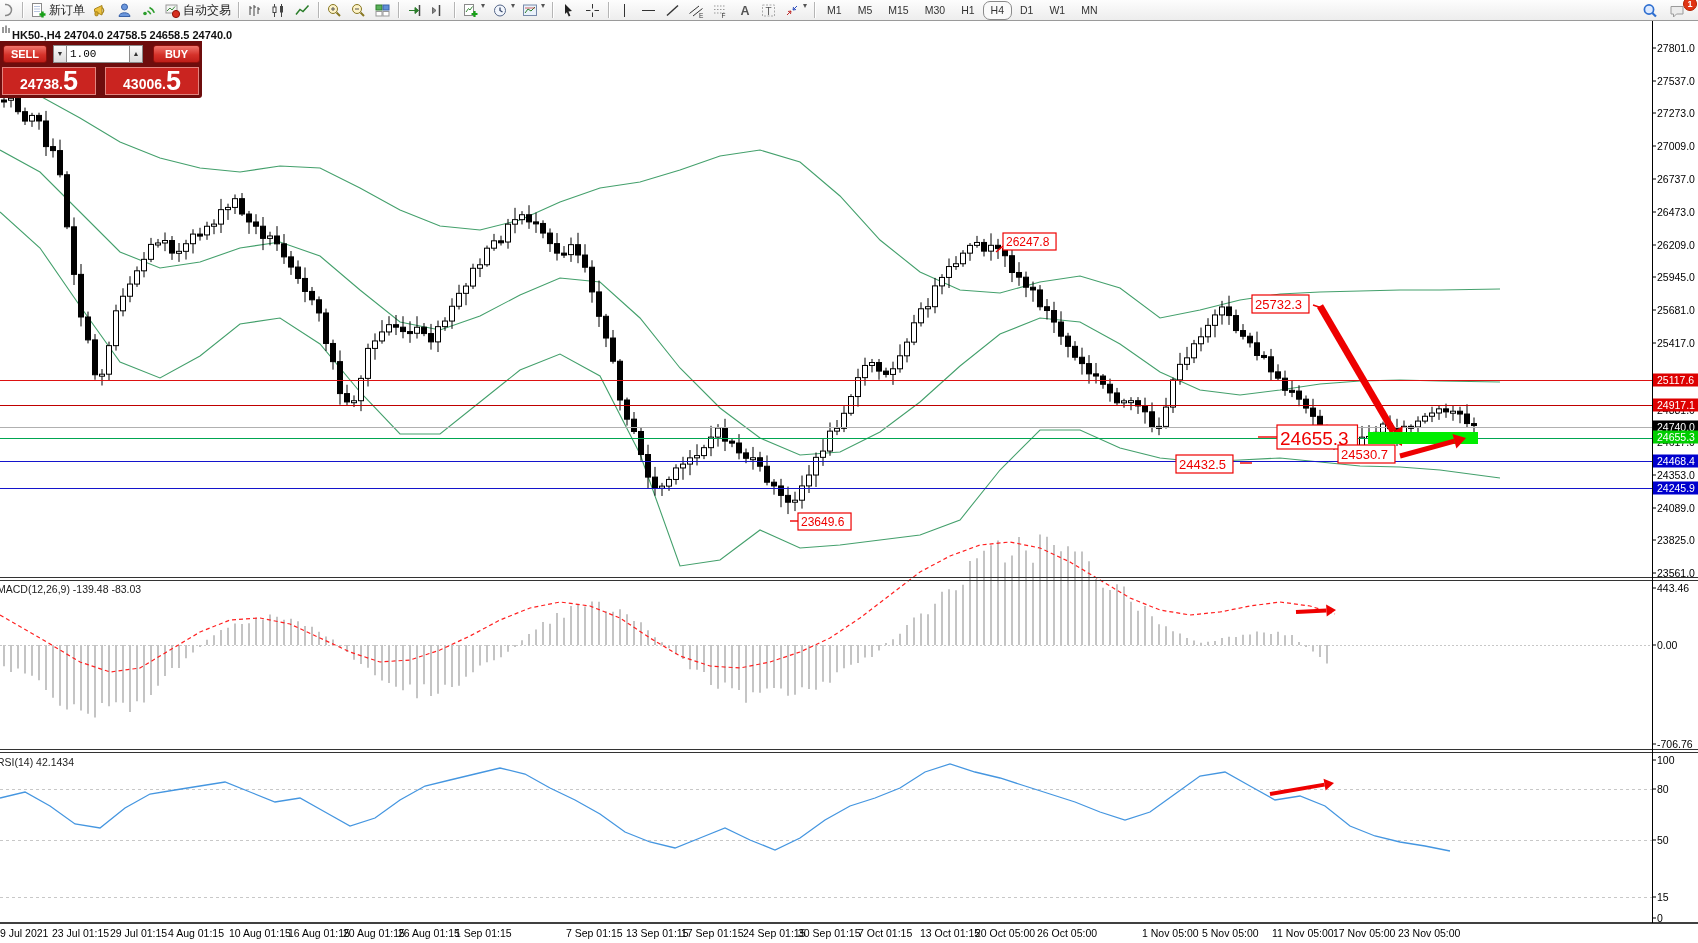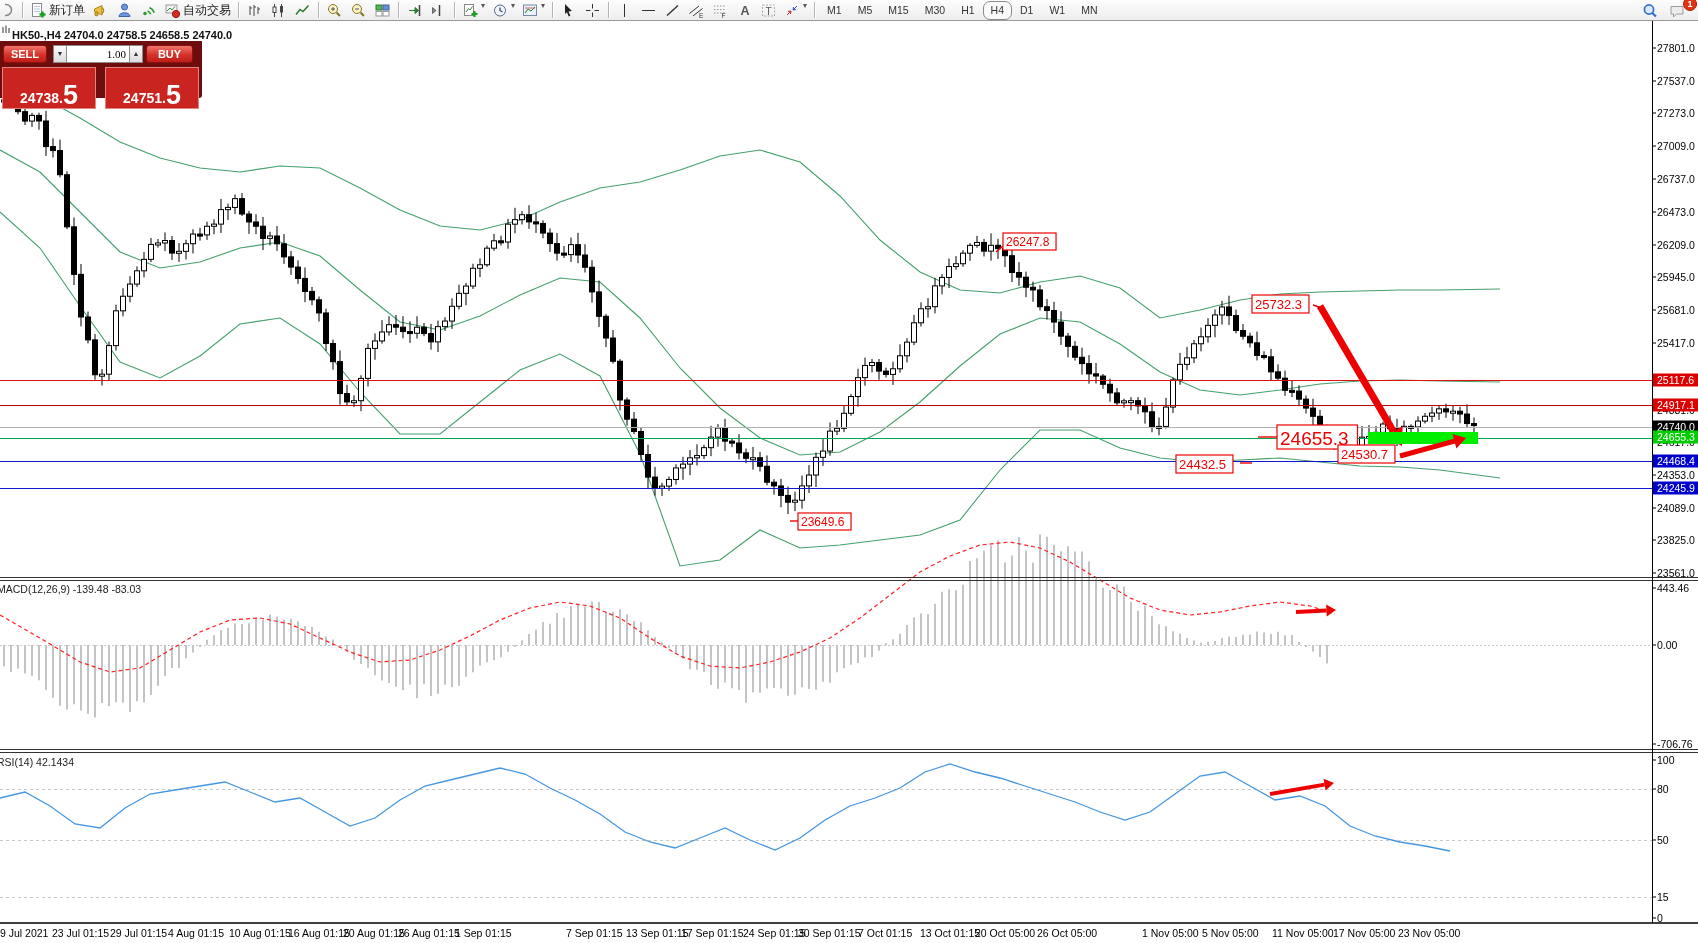--- a/index.html
+++ b/index.html
@@ -29,28 +29,28 @@
   .sym-ico{position:absolute;left:2px;top:25px;}
   .ind-label{position:absolute;font-size:10.5px;color:#222;}
   
   .trade-panel{position:absolute;left:0;top:41px;width:202px;height:57px;background:#6e0d0d;
     border-radius:0 0 3px 0;padding:3px 2px 18px 2px;}
   .tp-row1{display:flex;align-items:center;height:19px;gap:0;}
   .tp-sell,.tp-buy{height:18px;border:1px solid #8f100c;border-radius:3px;color:#fff;
     font-size:11px;font-weight:bold;background:linear-gradient(#f0756c,#d5322a 55%,#c01e19);
     font-family:"Liberation Sans",sans-serif;}
   .tp-sell{width:44px;margin-left:1px;}
-  .tp-buy{width:47px;margin-left:3px;}
+  .tp-buy{width:47px;margin-left:10px;}
   .tp-vol{display:flex;align-items:center;height:18px;margin-left:6px;}
   .tp-spin{width:14px;height:18px;font-size:7px;color:#333;background:linear-gradient(#fbfbfb,#dcdcdc);
     border:1px solid #8a8a8a;padding:0;}
   .tp-field{width:62px;height:18px;border:1px solid #8a8a8a;border-left:none;border-right:none;
-    font-size:11px;text-align:right;padding:0 3px;font-family:Liberation Serif, serif;}
+    font-size:11px;padding:0 3px;font-family:Liberation Mono, monospace;}
   .tp-row2{display:flex;margin-top:4px;gap:9px;}
-  .tp-price{width:94px;height:42px;background:#ca2420;border:1px solid #e2847f;color:#fff;
+  .tp-price{width:94px;height:28px;background:#ca2420;border:1px solid #e2847f;color:#fff;
     display:flex;align-items:flex-end;justify-content:center;padding-bottom:1px;}
   .tp-price span{font-size:14px;font-weight:bold;line-height:1;margin-bottom:2px;}
   .tp-price b{font-size:27px;font-weight:bold;line-height:0.85;}
   svg text{font-family:"Liberation Sans",sans-serif;}
 </style>
 </head>
 <body>
 
 <div class="app">
 
@@ -1072,21 +1072,21 @@
         <button class="tp-spin">▲</button>
       </span>
       <button class="tp-buy">BUY</button>
     </div>
     <div class="tp-row2">
       <div class="tp-price">
         <span>24738.</span>
           <b>5</b>
       </div>
       <div class="tp-price">
-        <span>24751.</span>
+        <span>43006.</span>
           <b>5</b>
       </div>
     </div>
   </div>
 
   <div class="ind-label" style="left:-3px;top:583px;">MACD(12,26,9) -139.48 -83.03</div>
   <div class="ind-label" style="left:-3px;top:756px;">RSI(14) 42.1434</div>
 </div>
 
 </body></html>

